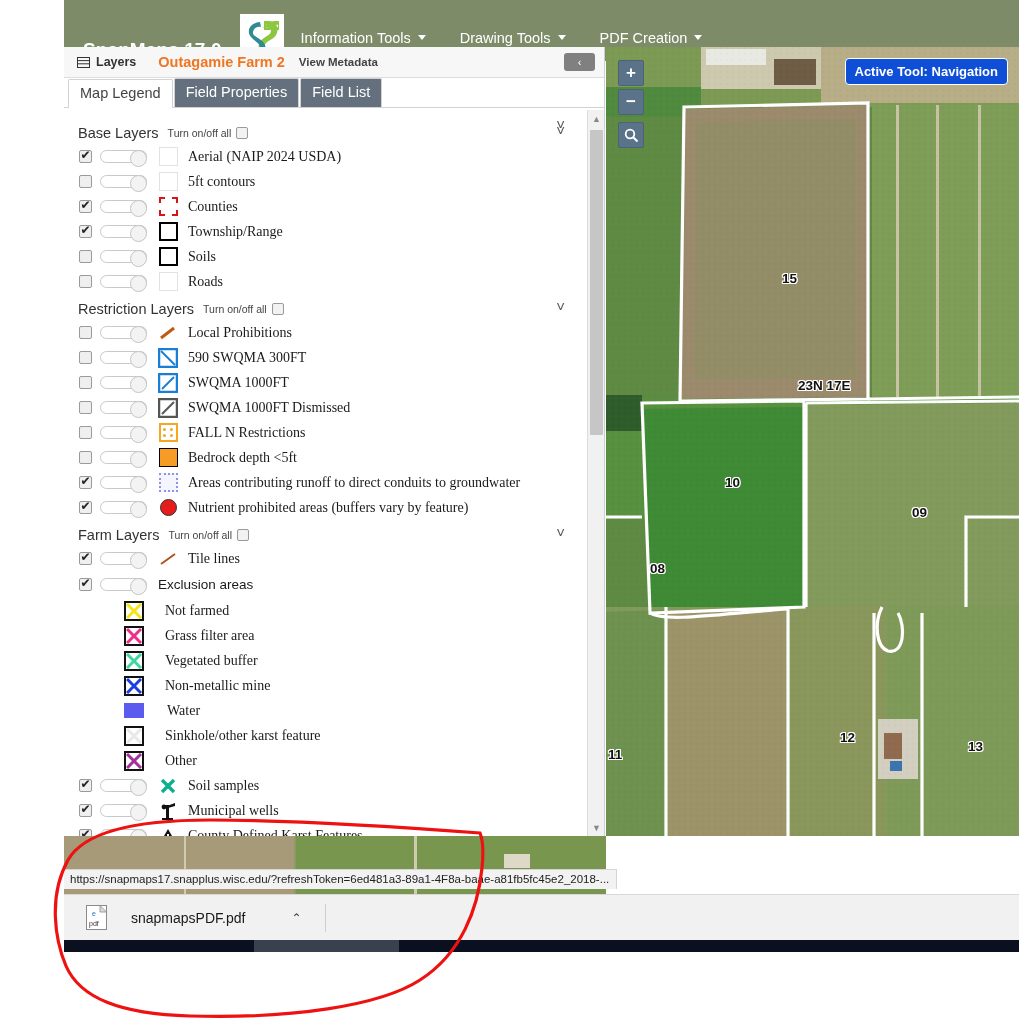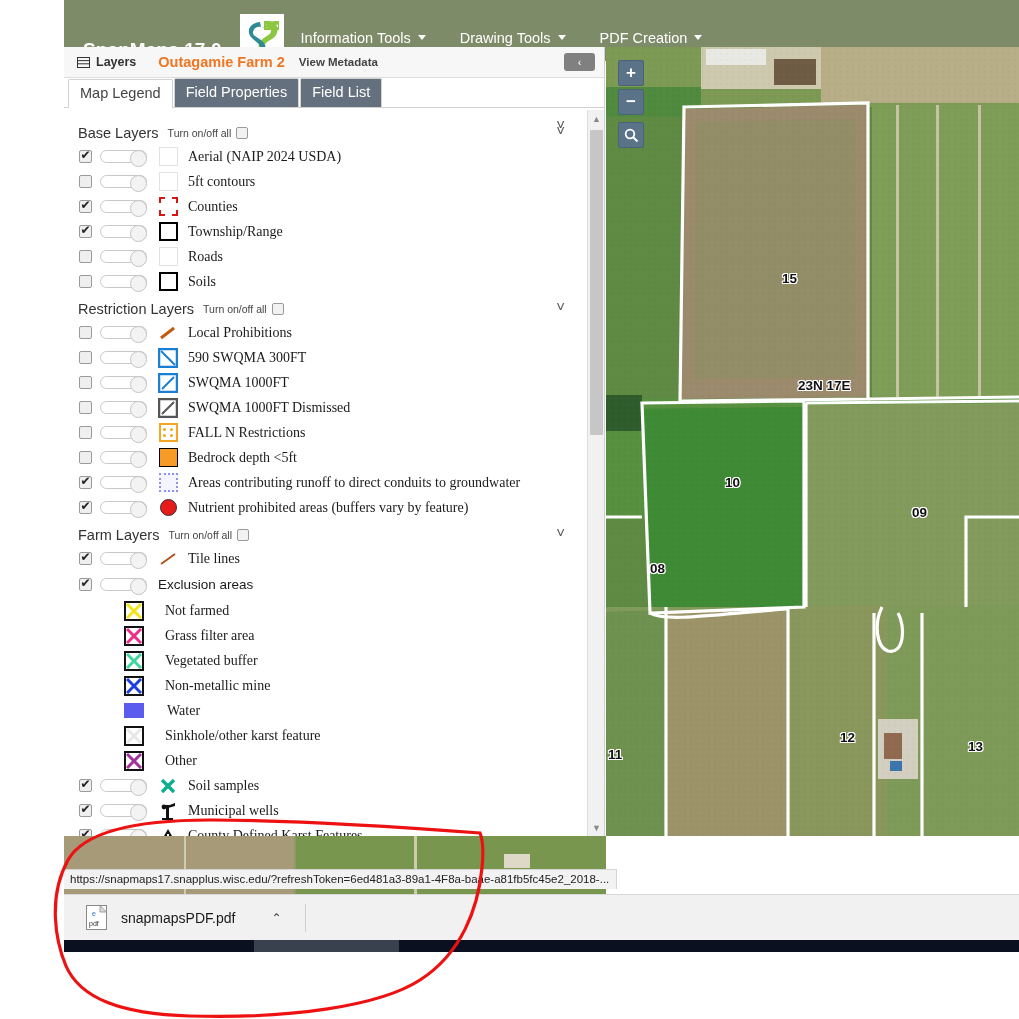--- a/index.html
+++ b/index.html
@@ -222,21 +222,21 @@
     font-size: 11.5px; color: #222; padding: 3px 7px 4px 6px;
     white-space: nowrap; overflow: hidden; text-overflow: ellipsis;
     font-family: "Liberation Sans", sans-serif;
   }
   .dlbar {
     position: absolute; left: 0; top: 894px;
     width: 955px; height: 46px; background: #f1f1f1;
     border-top: 1px solid #d8d8d8;
     display: flex; align-items: center;
   }
-  .dlitem { display: flex; align-items: center; gap: 14px; padding-left: 22px;
+  .dlitem { display: flex; align-items: center; gap: 24px; padding-left: 22px;
             height: 46px; }
   .pdficon { width: 21px; height: 25px; position: relative; }
   .dlname { font-size: 14px; color: #1a1a1a; }
   .dlchev { font-size: 12px; color: #444; margin-left: 22px; cursor: pointer; }
   .dlsep { width: 1px; height: 28px; background: #cfcfcf; margin-left: 24px; }
 
   .taskbar {
     position: absolute; left: 64px; top: 940px;
     width: 955px; height: 12px; background: #0b1020;
   }
@@ -343,31 +343,31 @@
           <span class="slider"></span>
           <span class="sw">
               <span class="sq township"></span>
             </span>
           <span class="lbl">Township/Range</span>
         </div>
         <div class="row">
           <span class="chk"></span>
           <span class="slider"></span>
           <span class="sw">
+              <span class="sq soils"></span>
+            </span>
+          <span class="lbl">Soils</span>
+        </div>
+        <div class="row">
+          <span class="chk"></span>
+          <span class="slider"></span>
+          <span class="sw">
               <span class="sq blank"></span>
             </span>
           <span class="lbl">Roads</span>
-        </div>
-        <div class="row">
-          <span class="chk"></span>
-          <span class="slider"></span>
-          <span class="sw">
-              <span class="sq soils"></span>
-            </span>
-          <span class="lbl">Soils</span>
         </div>
 
         <div class="sec-head">
           <span class="sec-title">Restriction Layers</span>
           <span class="sec-sub">Turn on/off all</span>
           <span class="mini-chk"></span>
           <span class="sec-chev">˅</span>
         </div>
 
         <div class="row">
@@ -648,20 +648,21 @@
       <div class="btn">+</div>
       <div class="btn">−</div>
       <div class="btn search">
         <svg width="15" height="15" viewBox="0 0 15 15">
           <circle cx="6" cy="6" r="4.3" fill="none" stroke="#fff" stroke-width="1.8"></circle>
           <line x1="9.2" y1="9.2" x2="13.5" y2="13.5" stroke="#fff" stroke-width="2"></line>
         </svg>
       </div>
     </div>
 
+    <div class="activetool">Active Tool: Navigation</div>
 
     <div class="fieldlabel" style="left:176px; top:224px">15</div>
     <div class="fieldlabel" style="left:192px; top:331px">23N 17E</div>
     <div class="fieldlabel" style="left:306px; top:458px">09</div>
     <div class="fieldlabel" style="left:119px; top:428px">10</div>
     <div class="fieldlabel" style="left:44px;  top:514px">08</div>
     <div class="fieldlabel" style="left:2px;   top:700px">11</div>
     <div class="fieldlabel" style="left:234px; top:683px">12</div>
     <div class="fieldlabel" style="left:362px; top:692px">13</div>
   </div>

